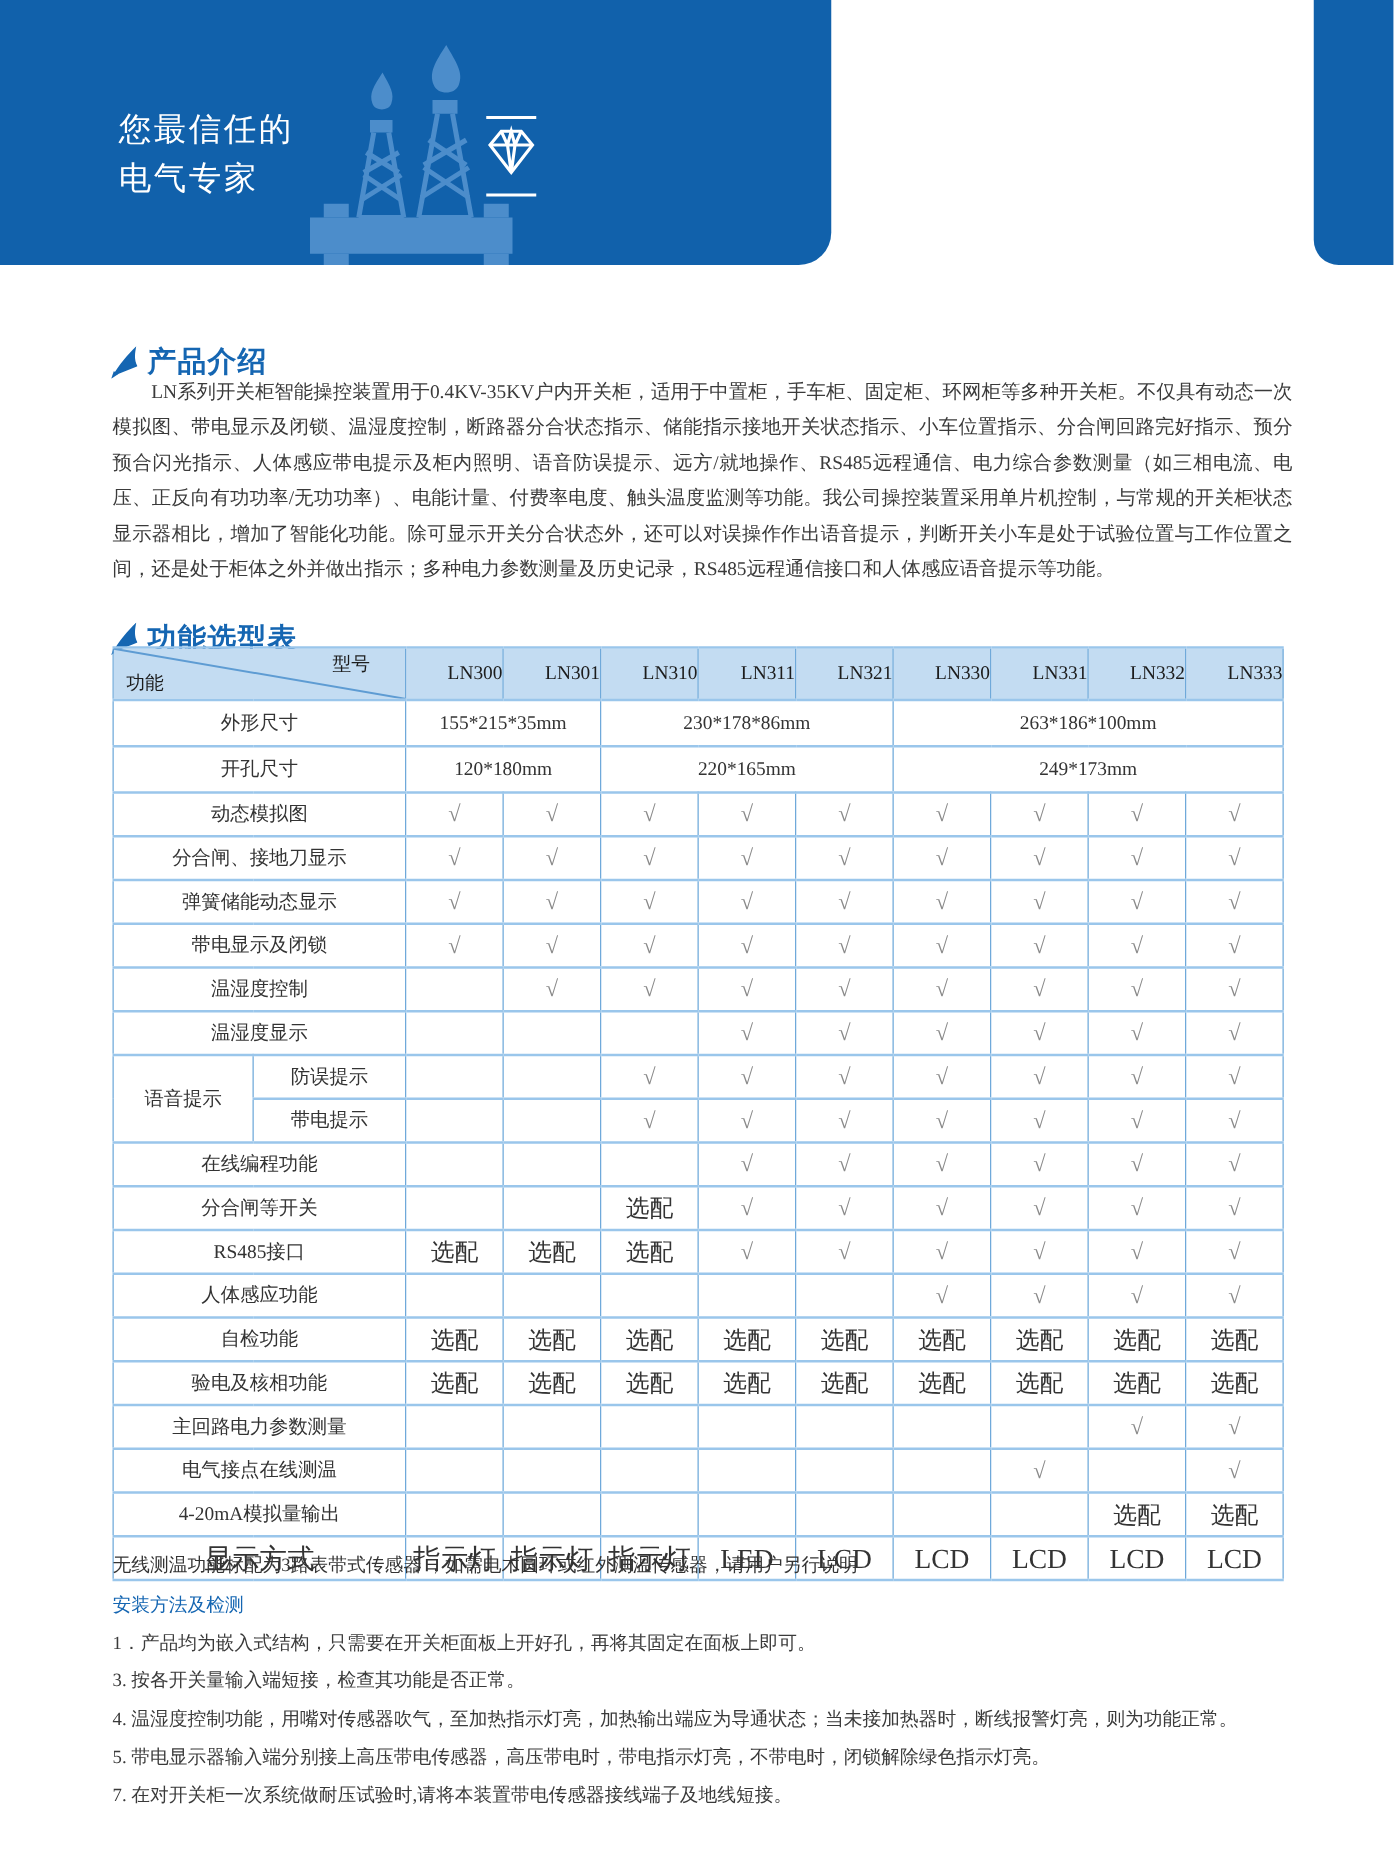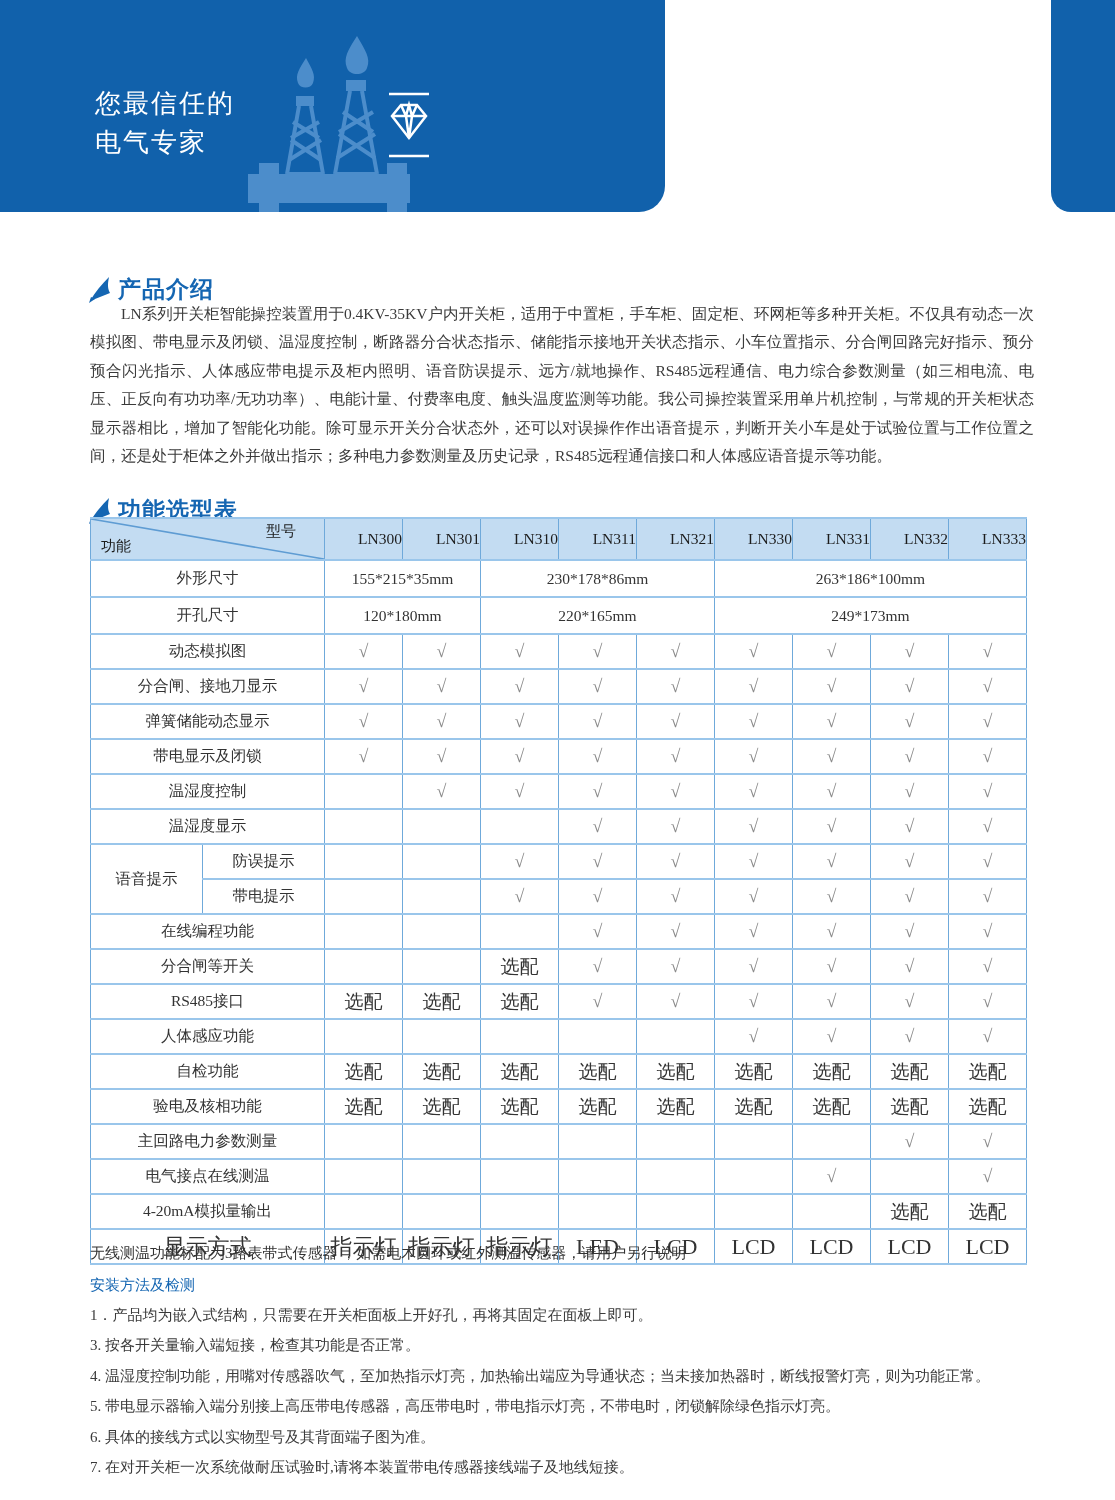--- a/index.html
+++ b/index.html
@@ -385,18 +385,17 @@
   </div>
 
   <div class="notes">
     <div class="footnote">无线测温功能标配为3路表带式传感器 ，如需电木圆环或红外测温传感器，请用户另行说明</div>
     <div class="install-title">安装方法及检测</div>
     <div id="install-list">
         <div class="install-item">1．产品均为嵌入式结构，只需要在开关柜面板上开好孔，再将其固定在面板上即可。</div>
         <div class="install-item">3. 按各开关量输入端短接，检查其功能是否正常。</div>
         <div class="install-item">4. 温湿度控制功能，用嘴对传感器吹气，至加热指示灯亮，加热输出端应为导通状态；当未接加热器时，断线报警灯亮，则为功能正常。</div>
         <div class="install-item">5. 带电显示器输入端分别接上高压带电传感器，高压带电时，带电指示灯亮，不带电时，闭锁解除绿色指示灯亮。</div>
-        <div class="install-item">6. 具体的接线方式以实物型号及其背面端子图为准。</div>
         <div class="install-item">7. 在对开关柜一次系统做耐压试验时,请将本装置带电传感器接线端子及地线短接。</div>
       </div>
   </div>
 
 </div>
 
 </body></html>

